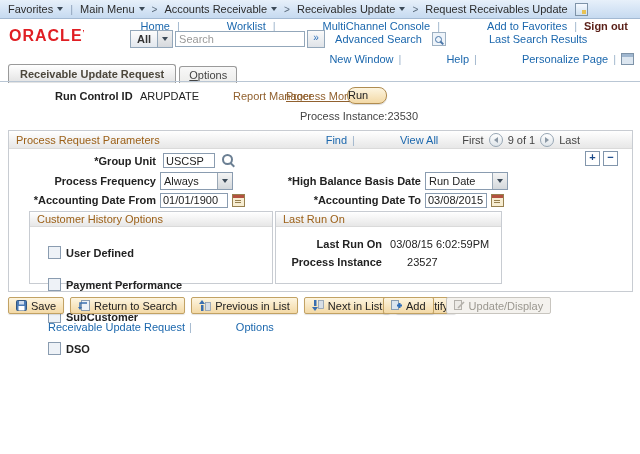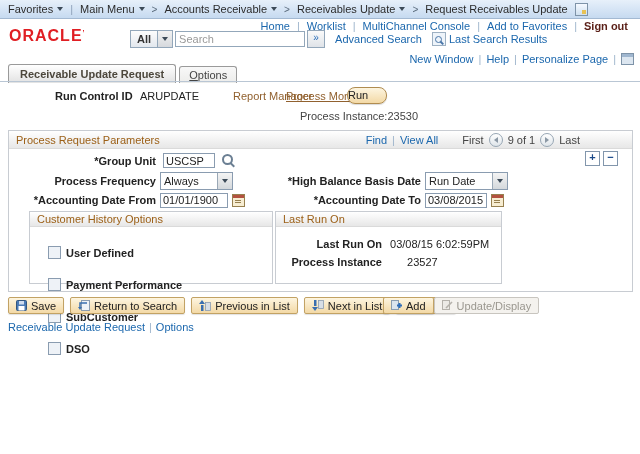--- a/index.html
+++ b/index.html
@@ -1,19 +1,19 @@
 <!DOCTYPE html>
 <html><head>
 <meta charset="utf-8">
 <style>
   html,body{margin:0;padding:0;background:#fff;}
   body{width:640px;height:454px;overflow:hidden;font-family:"Liberation Sans","DejaVu Sans",sans-serif;font-size:11px;color:#333;}
   .page{position:relative;width:640px;height:454px;background:#fff;}
   .abs{position:absolute;}
-  .lnk{color:#1b67ad;cursor:pointer;text-decoration:none;}
+  .lnk{color:#1b67ad;cursor:pointer;text-decoration:none;margin-left:40px;}
   
   .topbar{top:0;left:0;right:0;height:18px;background:linear-gradient(#e7f0fa,#c6daf0);border-bottom:1px solid #a3b9d2;display:flex;align-items:center;padding-left:8px;gap:7px;color:#2b2b2b;}
   .caret{width:0;height:0;border-left:3px solid transparent;border-right:3px solid transparent;border-top:4px solid #3c4a58;display:inline-block;margin-left:4px;vertical-align:1px;}
   .tsep{color:#8fa3ba;}
   .csep{color:#5a6b7c;font-size:10px;}
   .menu-item{display:inline-flex;align-items:center;cursor:pointer;}
   .bc-icon{width:11px;height:11px;border:1px solid #7e93a8;background:linear-gradient(#f5f9ff,#cfe0ef);display:inline-block;position:relative;}
   .bc-icon::after{content:'';position:absolute;right:1px;bottom:1px;width:4px;height:4px;background:#e8c254;}
   
   .hlinks{top:20px;right:12px;display:flex;gap:7px;align-items:center;}
@@ -67,21 +67,21 @@
   .lookup{position:relative;width:7px;height:7px;border:2px solid #6b7f93;border-radius:50%;display:inline-block;margin-left:4px;cursor:pointer;}
   .lookup::after{content:'';position:absolute;width:5px;height:2px;background:#6b7f93;transform:rotate(45deg);right:-4px;bottom:-3px;}
   .cal{display:inline-block;width:11px;height:11px;border:1px solid #97804f;background:#f7edd2;position:relative;margin-left:4px;cursor:pointer;vertical-align:-2px;}
   .cal::before{content:'';position:absolute;top:0;left:0;right:0;height:3px;background:#b3513f;}
   .cal::after{content:'';position:absolute;left:2px;top:5px;width:6px;height:1px;background:#97804f;box-shadow:0 2px 0 #97804f;}
   .cbrow{display:flex;align-items:center;gap:5px;margin:19px 0 0 18px;}
   .cb{width:11px;height:11px;background:#eef2f7;border:1px solid #8a9cb0;display:inline-block;cursor:pointer;}
   .cbl{font-weight:bold;color:#222;}
   
   .toolbar{left:8px;top:297px;display:flex;gap:6px;}
-  .toolbar2{left:383px;top:297px;display:flex;gap:0;}
+  .toolbar2{left:383px;top:297px;display:flex;gap:12px;}
   .btn{display:inline-flex;align-items:center;gap:4px;height:15px;padding:0 7px;background:linear-gradient(#fdf5e0,#f3d9a6);border:1px solid #c2a264;border-radius:2px;font-size:11px;color:#222;cursor:pointer;box-shadow:0 1px 1px rgba(0,0,0,.12);}
   .btn svg{display:block;}
   .btn-disabled{background:#f4f2ee;border-color:#c8c5bf;color:#9a978f;cursor:default;box-shadow:none;}
   .flinks{left:8px;top:321px;display:flex;gap:4px;}
 </style>
 </head>
 <body>
 
 <div class="page">
 

